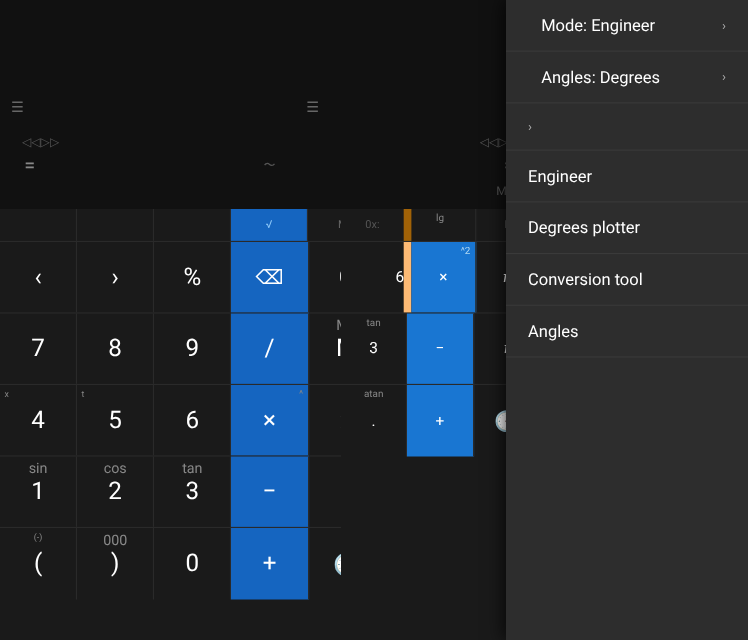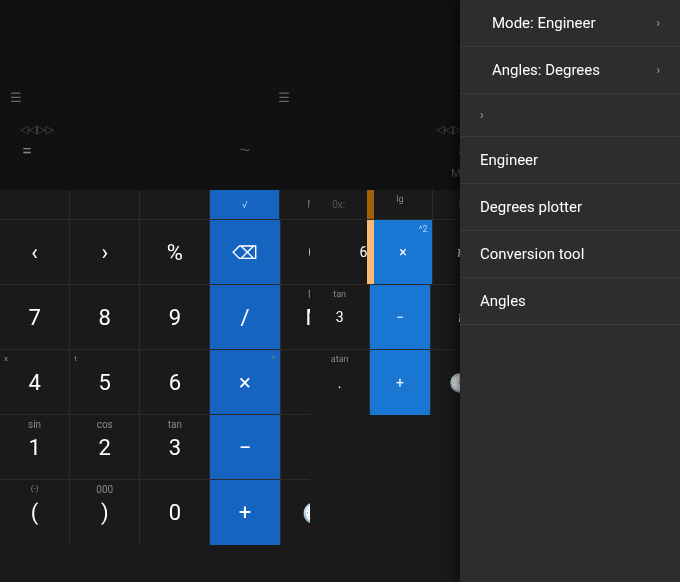--- a/index.html
+++ b/index.html
@@ -48,21 +48,21 @@
       color: #fff;
       font-size: 22px;
       cursor: pointer;
       position: relative;
       border-right: 1px solid #2a2a2a;
     }
 
     .key-sub {
       position: absolute;
       top: 4px;
-      font-size: 10px;
+      font-size: 13px;
       color: #888;
       left: 0; right: 0;
       text-align: center;
     }
 
     .key-sub-right {
       position: absolute;
       top: 4px;
       right: 4px;
       font-size: 9px;

